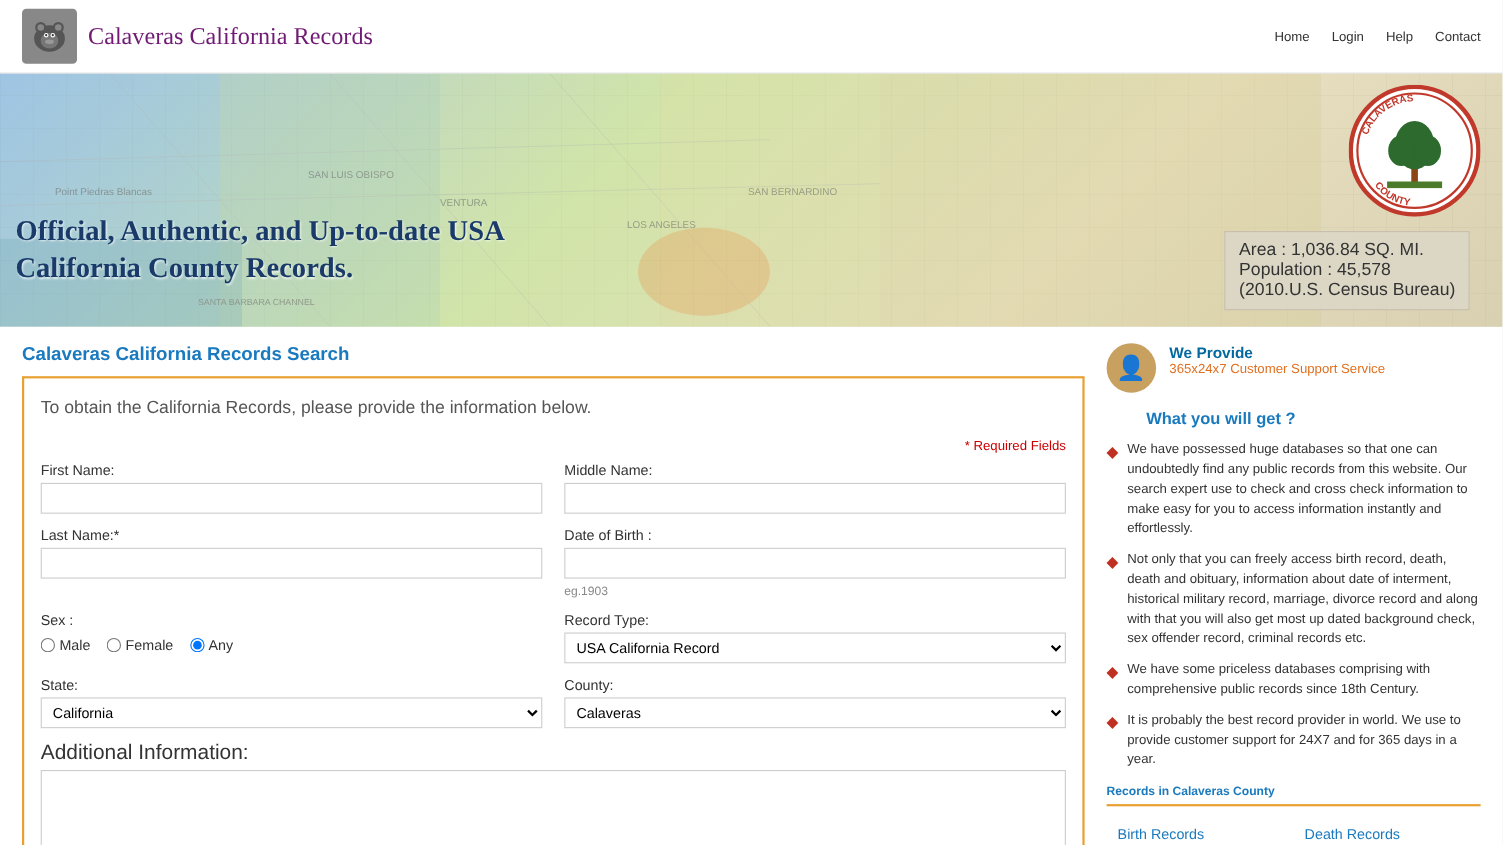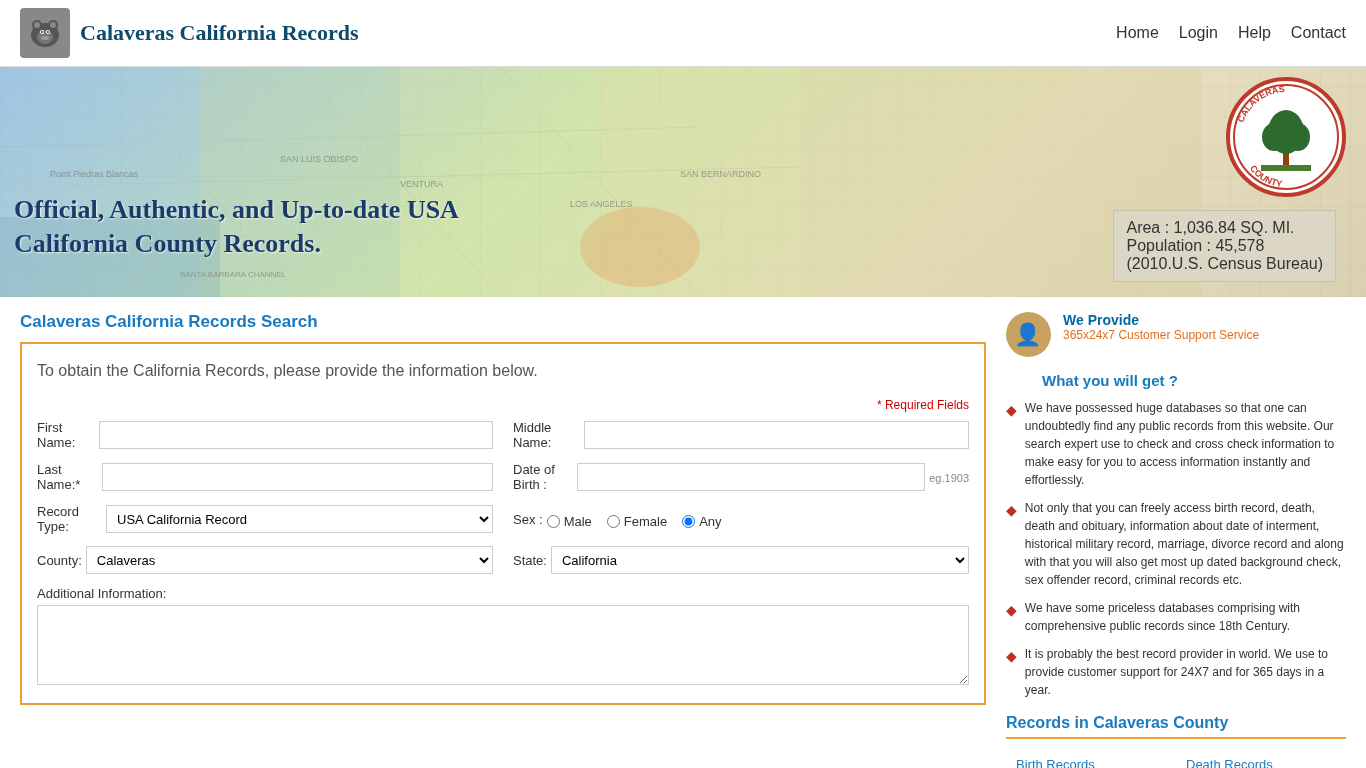--- a/index.html
+++ b/index.html
@@ -24,32 +24,32 @@
     #header .logo-bear {
       width: 50px;
       height: 50px;
       background: #888;
       border-radius: 4px;
       display: flex; align-items: center; justify-content: center;
       overflow: hidden;
     }
     #header .site-title {
       font-size: 22px;
-      font-weight: bold;
-      color: #0c4a6e;
+      font-weight: normal;
+      color: #701a75;
       font-family: Georgia, serif;
     }
     #header nav {
       display: flex;
       gap: 20px;
     }
     #header nav a {
       color: #333;
       text-decoration: none;
-      font-size: 16px;
+      font-size: 12px;
     }
 
     
     #hero {
       position: relative;
       width: 100%;
       max-width: 1366px;
       margin: 0 auto;
       height: 230px;
       overflow: hidden;
@@ -134,23 +134,22 @@
       margin-bottom: 8px;
     }
     .form-row {
       display: flex;
       gap: 20px;
       margin-bottom: 12px;
     }
     .form-field {
       flex: 1;
       display: flex;
-      flex-direction: row;
+      flex-direction: column;
       gap: 4px;
-      align-items: center;
     }
     .form-field label {
       font-size: 13px;
       color: #333;
     }
     .form-field input[type="text"] {
       border: 1px solid #ccc;
       padding: 5px 7px;
       font-size: 13px;
       width: 100%;
@@ -184,21 +183,21 @@
     .sex-option input[type="radio"] { margin: 0; }
     .additional-info textarea {
       width: 100%;
       height: 80px;
       border: 1px solid #ccc;
       padding: 5px;
       font-size: 13px;
       resize: vertical;
     }
     .additional-info label {
-      font-size: 13px;
+      font-size: 19px;
       margin-bottom: 4px;
       display: block;
     }
 
     
     #right-sidebar {
       width: 340px;
       flex-shrink: 0;
     }
     .support-box {
@@ -244,21 +243,21 @@
       color: #333;
     }
     .benefit-diamond {
       color: #c03020;
       font-size: 14px;
       flex-shrink: 0;
       margin-top: 1px;
     }
     .records-section-title {
       color: #1a7abf;
-      font-size: 16px;
+      font-size: 11px;
       font-weight: bold;
       margin: 15px 0 5px 0;
     }
     .records-section-title-underline {
       height: 2px;
       background: #e8a030;
       width: 100%;
       margin-bottom: 10px;
     }
     .records-grid {
@@ -389,55 +388,55 @@
         </div>
         <div class="form-field">
           <label>Date of Birth :</label>
           <input type="text" style="">
           <div class="dob-hint">eg.1903</div>
         </div>
       </div>
 
       <div class="form-row">
         <div class="form-field">
-          <label>Record Type:</label>
-          <select>
-            <option>USA California Record</option>
-          </select>
-        </div>
-        <div class="form-field">
           <label>Sex :</label>
           <div class="sex-row">
             <label class="sex-option">
               <input type="radio" name="sex" value="Male" style="">
               <span>Male</span>
             </label>
             <label class="sex-option">
               <input type="radio" name="sex" value="Female" style="">
               <span>Female</span>
             </label>
             <label class="sex-option">
               <input type="radio" name="sex" value="Any" checked="" style="">
               <span>Any</span>
             </label>
           </div>
         </div>
+        <div class="form-field">
+          <label>Record Type:</label>
+          <select>
+            <option>USA California Record</option>
+          </select>
+        </div>
       </div>
 
       <div class="form-row">
+        <div class="form-field">
+          <label>State:</label>
+          <select>
+            <option>California</option>
+          </select>
+        </div>
         <div class="form-field">
           <label>County:</label>
           <select>
             <option>Calaveras</option>
-          </select>
-        </div>
-        <div class="form-field">
-          <label>State:</label>
-          <select>
-            <option>California</option>
           </select>
         </div>
       </div>
 
       <div class="additional-info">
         <label>Additional Information:</label>
         <textarea style=""></textarea>
       </div>
 
     </div>

